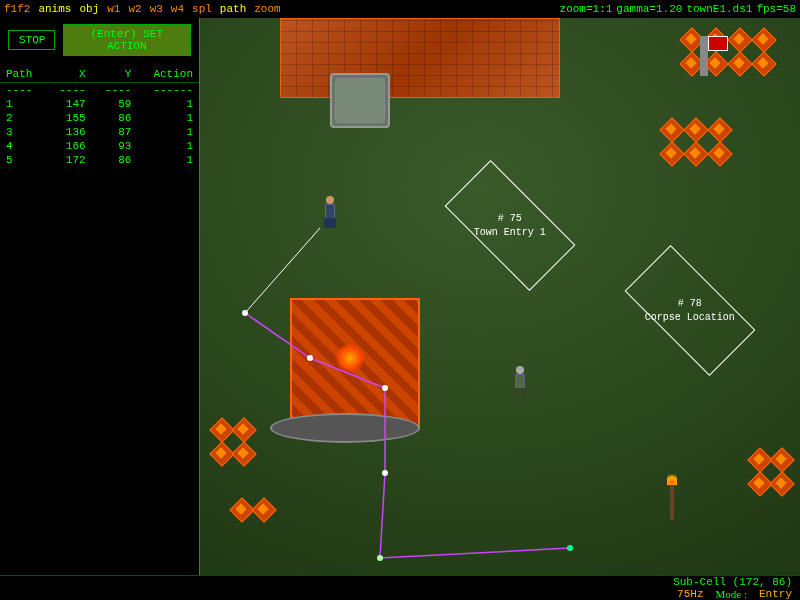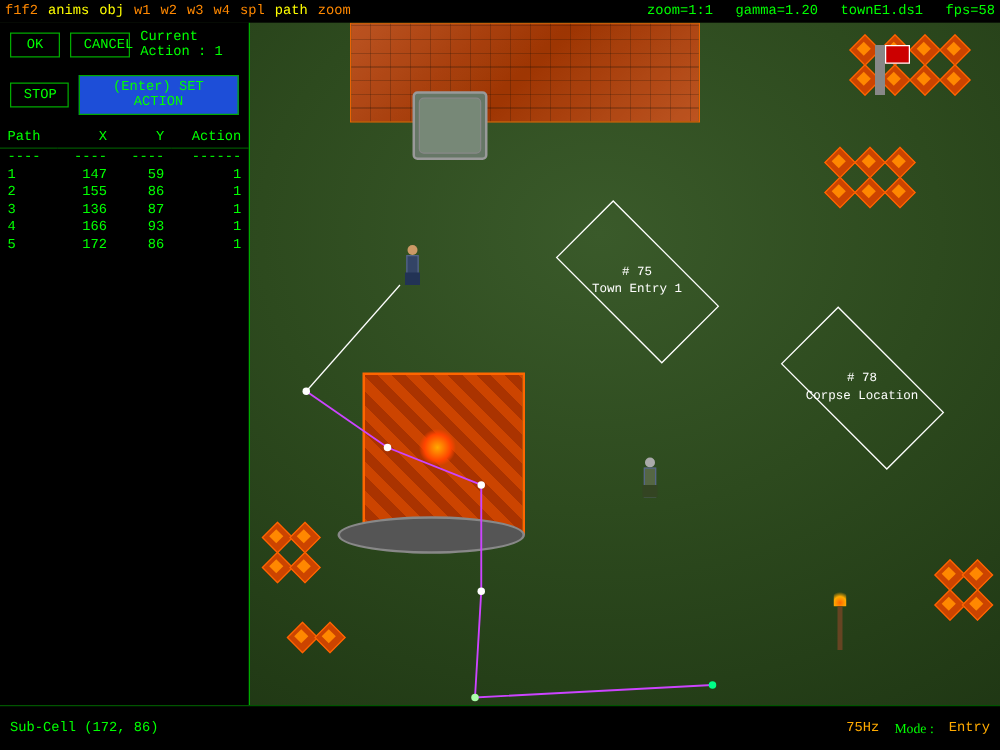--- a/index.html
+++ b/index.html
@@ -30,21 +30,21 @@
       cursor: pointer;
     }
     .top-menu-item.active { color: #ffff00; }
     .top-info {
       color: #00ff00;
       font-size: 11px;
     }
     .top-right {
       margin-left: auto;
       display: flex;
-      gap: 18px;
+      gap: 4px;
       text-decoration: underline;
     }
 
     
     #game-viewport {
       position: absolute;
       top: 18px;
       left: 0;
       right: 0;
       bottom: 20px;
@@ -89,21 +89,21 @@
       cursor: pointer;
       min-width: 40px;
     }
     .current-action-label {
       color: #00ff00;
       font-size: 11px;
     }
 
     
     .set-action-btn {
-      background: #1d4ed8;
+      background: #4d7c0f;
       color: #00ff00;
       border: 1px solid #00aa00;
       font-family: 'Courier New', monospace;
       font-size: 11px;
       padding: 3px 8px;
       cursor: pointer;
     }
 
     
     #path-table {
@@ -125,27 +125,28 @@
       font-size: 11px;
       text-align: right;
       padding: 1px 6px;
     }
     #path-table td:first-child { text-align: left; }
 
     
     #status-bar {
       position: absolute;
       bottom: 0; left: 0; right: 0;
-      height: 36px;
+      height: 25px;
       background: #000;
       border-top: 1px solid #005500;
       display: flex;
-      align-items: center;
+      align-items: flex-end;
       padding: 0 8px;
       z-index: 100;
+      flex-direction: column;
     }
     .status-text {
       color: #00ff00;
       font-size: 11px;
     }
     .status-right {
       margin-left: auto;
       display: flex;
       gap: 12px;
     }
@@ -414,25 +415,20 @@
     <circle cx="310" cy="340" r="3" fill="#ffffff"></circle>
     <circle cx="385" cy="370" r="3" fill="#ffffff"></circle>
     <circle cx="385" cy="455" r="3" fill="#ffffff"></circle>
     <circle cx="380" cy="540" r="3" fill="#aaffaa"></circle>
     <circle cx="570" cy="530" r="3" fill="#00ff88"></circle>
   </svg>
 </div>
 
 <div id="left-panel">
 
-  <div class="btn-row">
-    <button class="game-btn">OK</button>
-    <button class="game-btn">CANCEL</button>
-    <span class="current-action-label">Current Action : 1</span>
-  </div>
 
   <div class="btn-row">
     <button class="game-btn">STOP</button>
     <button class="set-action-btn">(Enter) SET ACTION</button>
   </div>
 
   <table id="path-table">
     <thead>
       <tr>
         <th>Path</th>

